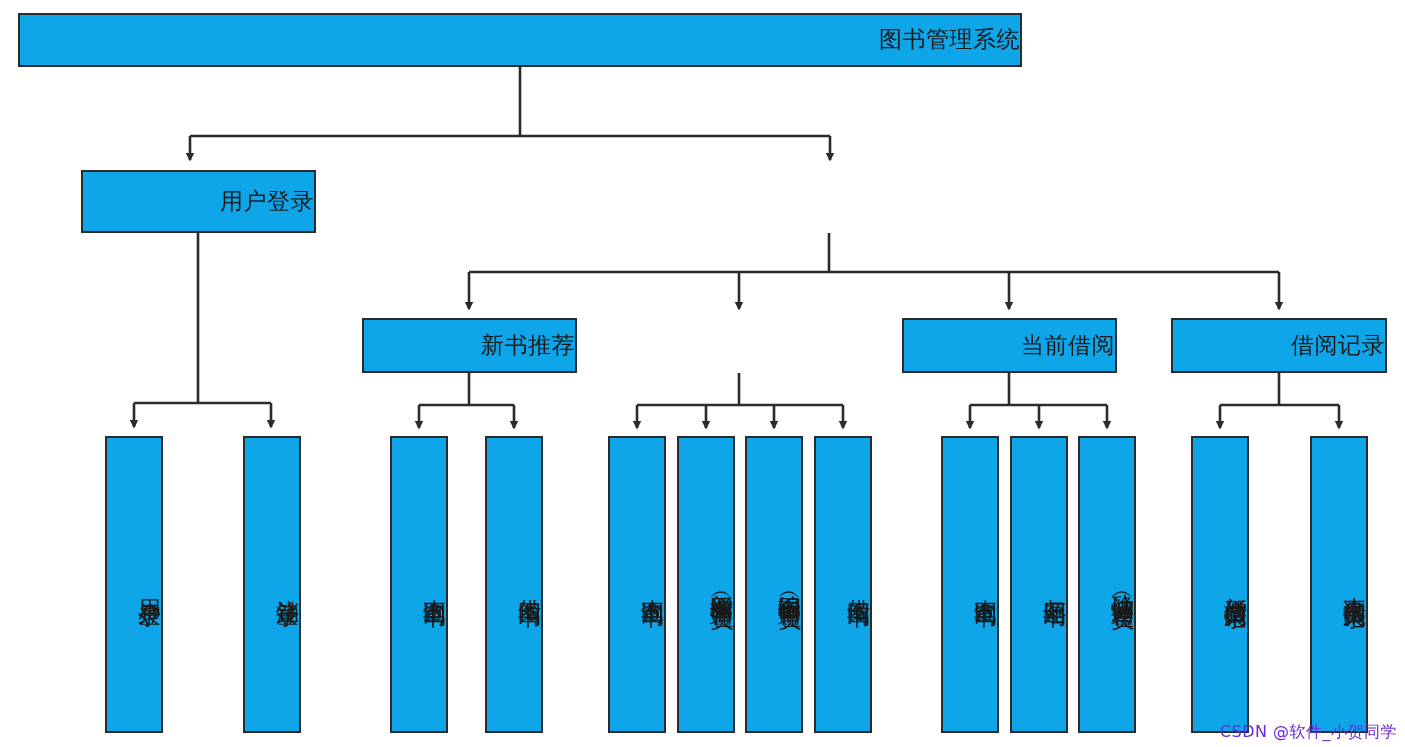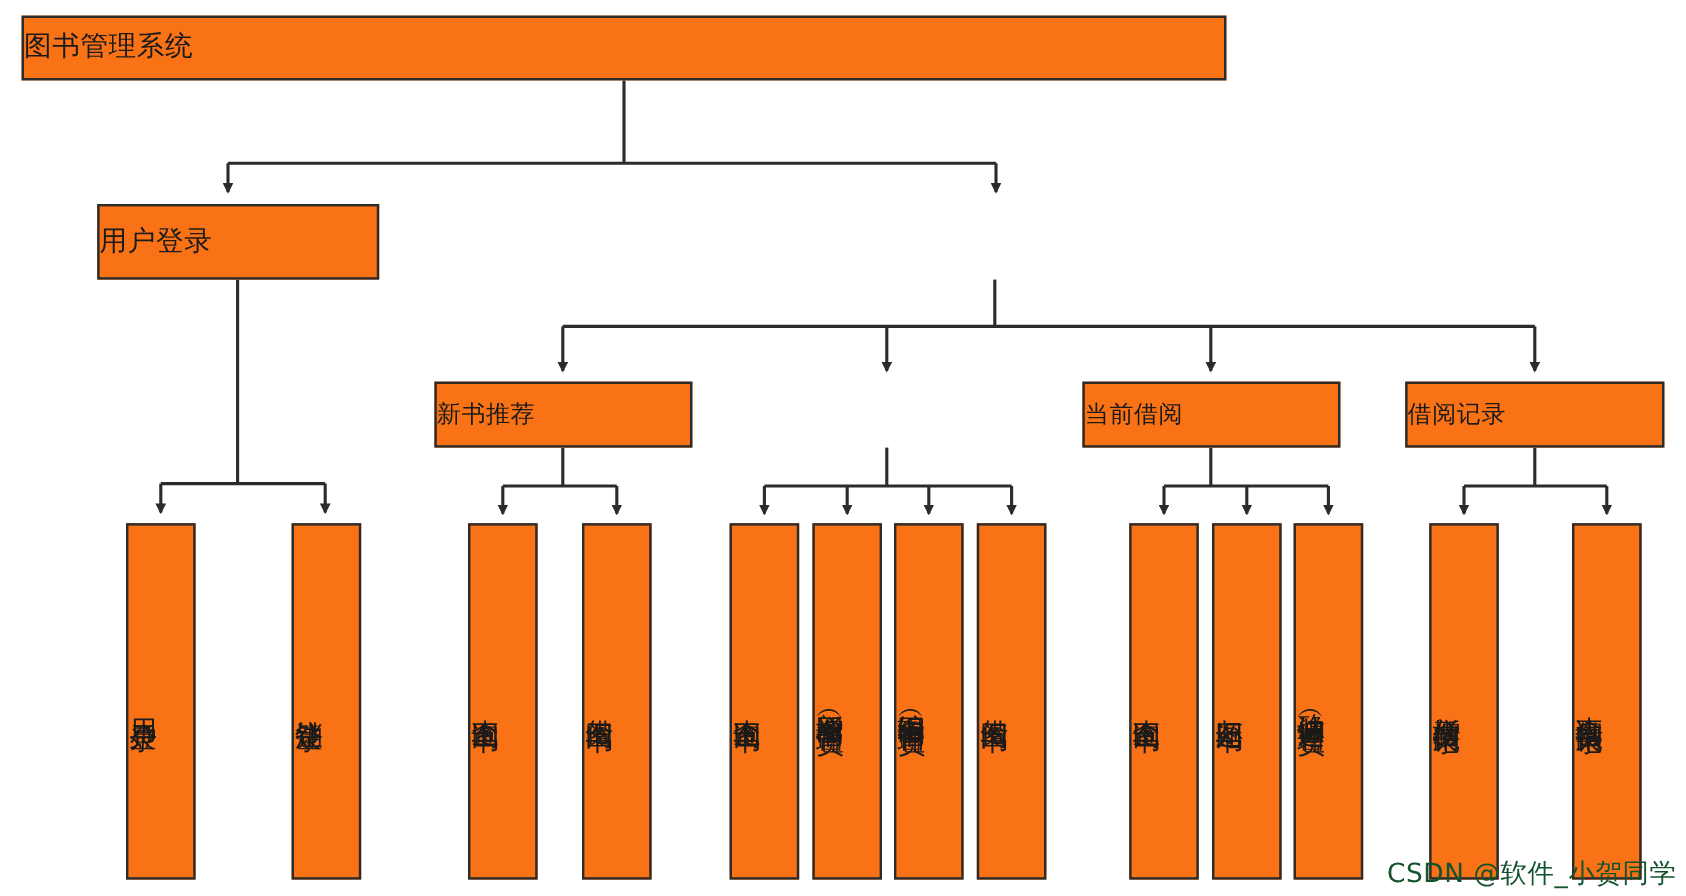--- a/index.html
+++ b/index.html
@@ -23,52 +23,52 @@
   svg.diagram-canvas {
     position: absolute;
     left: 0;
     top: 0;
     width: 1405px;
     height: 747px;
   }
   .node-box {
     position: absolute;
     box-sizing: border-box;
-    background: #f97316;
+    background: #0ea5e9;
     border: 2.5px solid #2b2b2b;
     display: flex;
     align-items: center;
-    justify-content: flex-start;
+    justify-content: flex-end;
     overflow: hidden;
   }
   .node-label {
     color: #1a1a1a;
     font-size: 22px;
     line-height: 1.12;
     letter-spacing: 0.5px;
     white-space: nowrap;
     text-align: center;
   }
   .node-box.vertical .node-label {
     writing-mode: vertical-rl;
     text-orientation: upright;
     -webkit-writing-mode: vertical-rl;
     font-size: 23px;
     letter-spacing: 2px;
     line-height: 1;
   }
   .node-box.level-root .node-label { font-size: 23px; }
   .node-box.level-2 .node-label { font-size: 23px; }
-  .node-box.level-3 .node-label { font-size: 20px; }
+  .node-box.level-3 .node-label { font-size: 23px; }
   #watermark {
     position: absolute;
     right: 8px;
     bottom: 4px;
-    color: #14532d;
-    font-size: 22px;
+    color: #6d28d9;
+    font-size: 16px;
     letter-spacing: 0.5px;
     white-space: nowrap;
     pointer-events: none;
   }
 </style>
 </head>
 <body>
 
 <div id="diagram-root">
 

